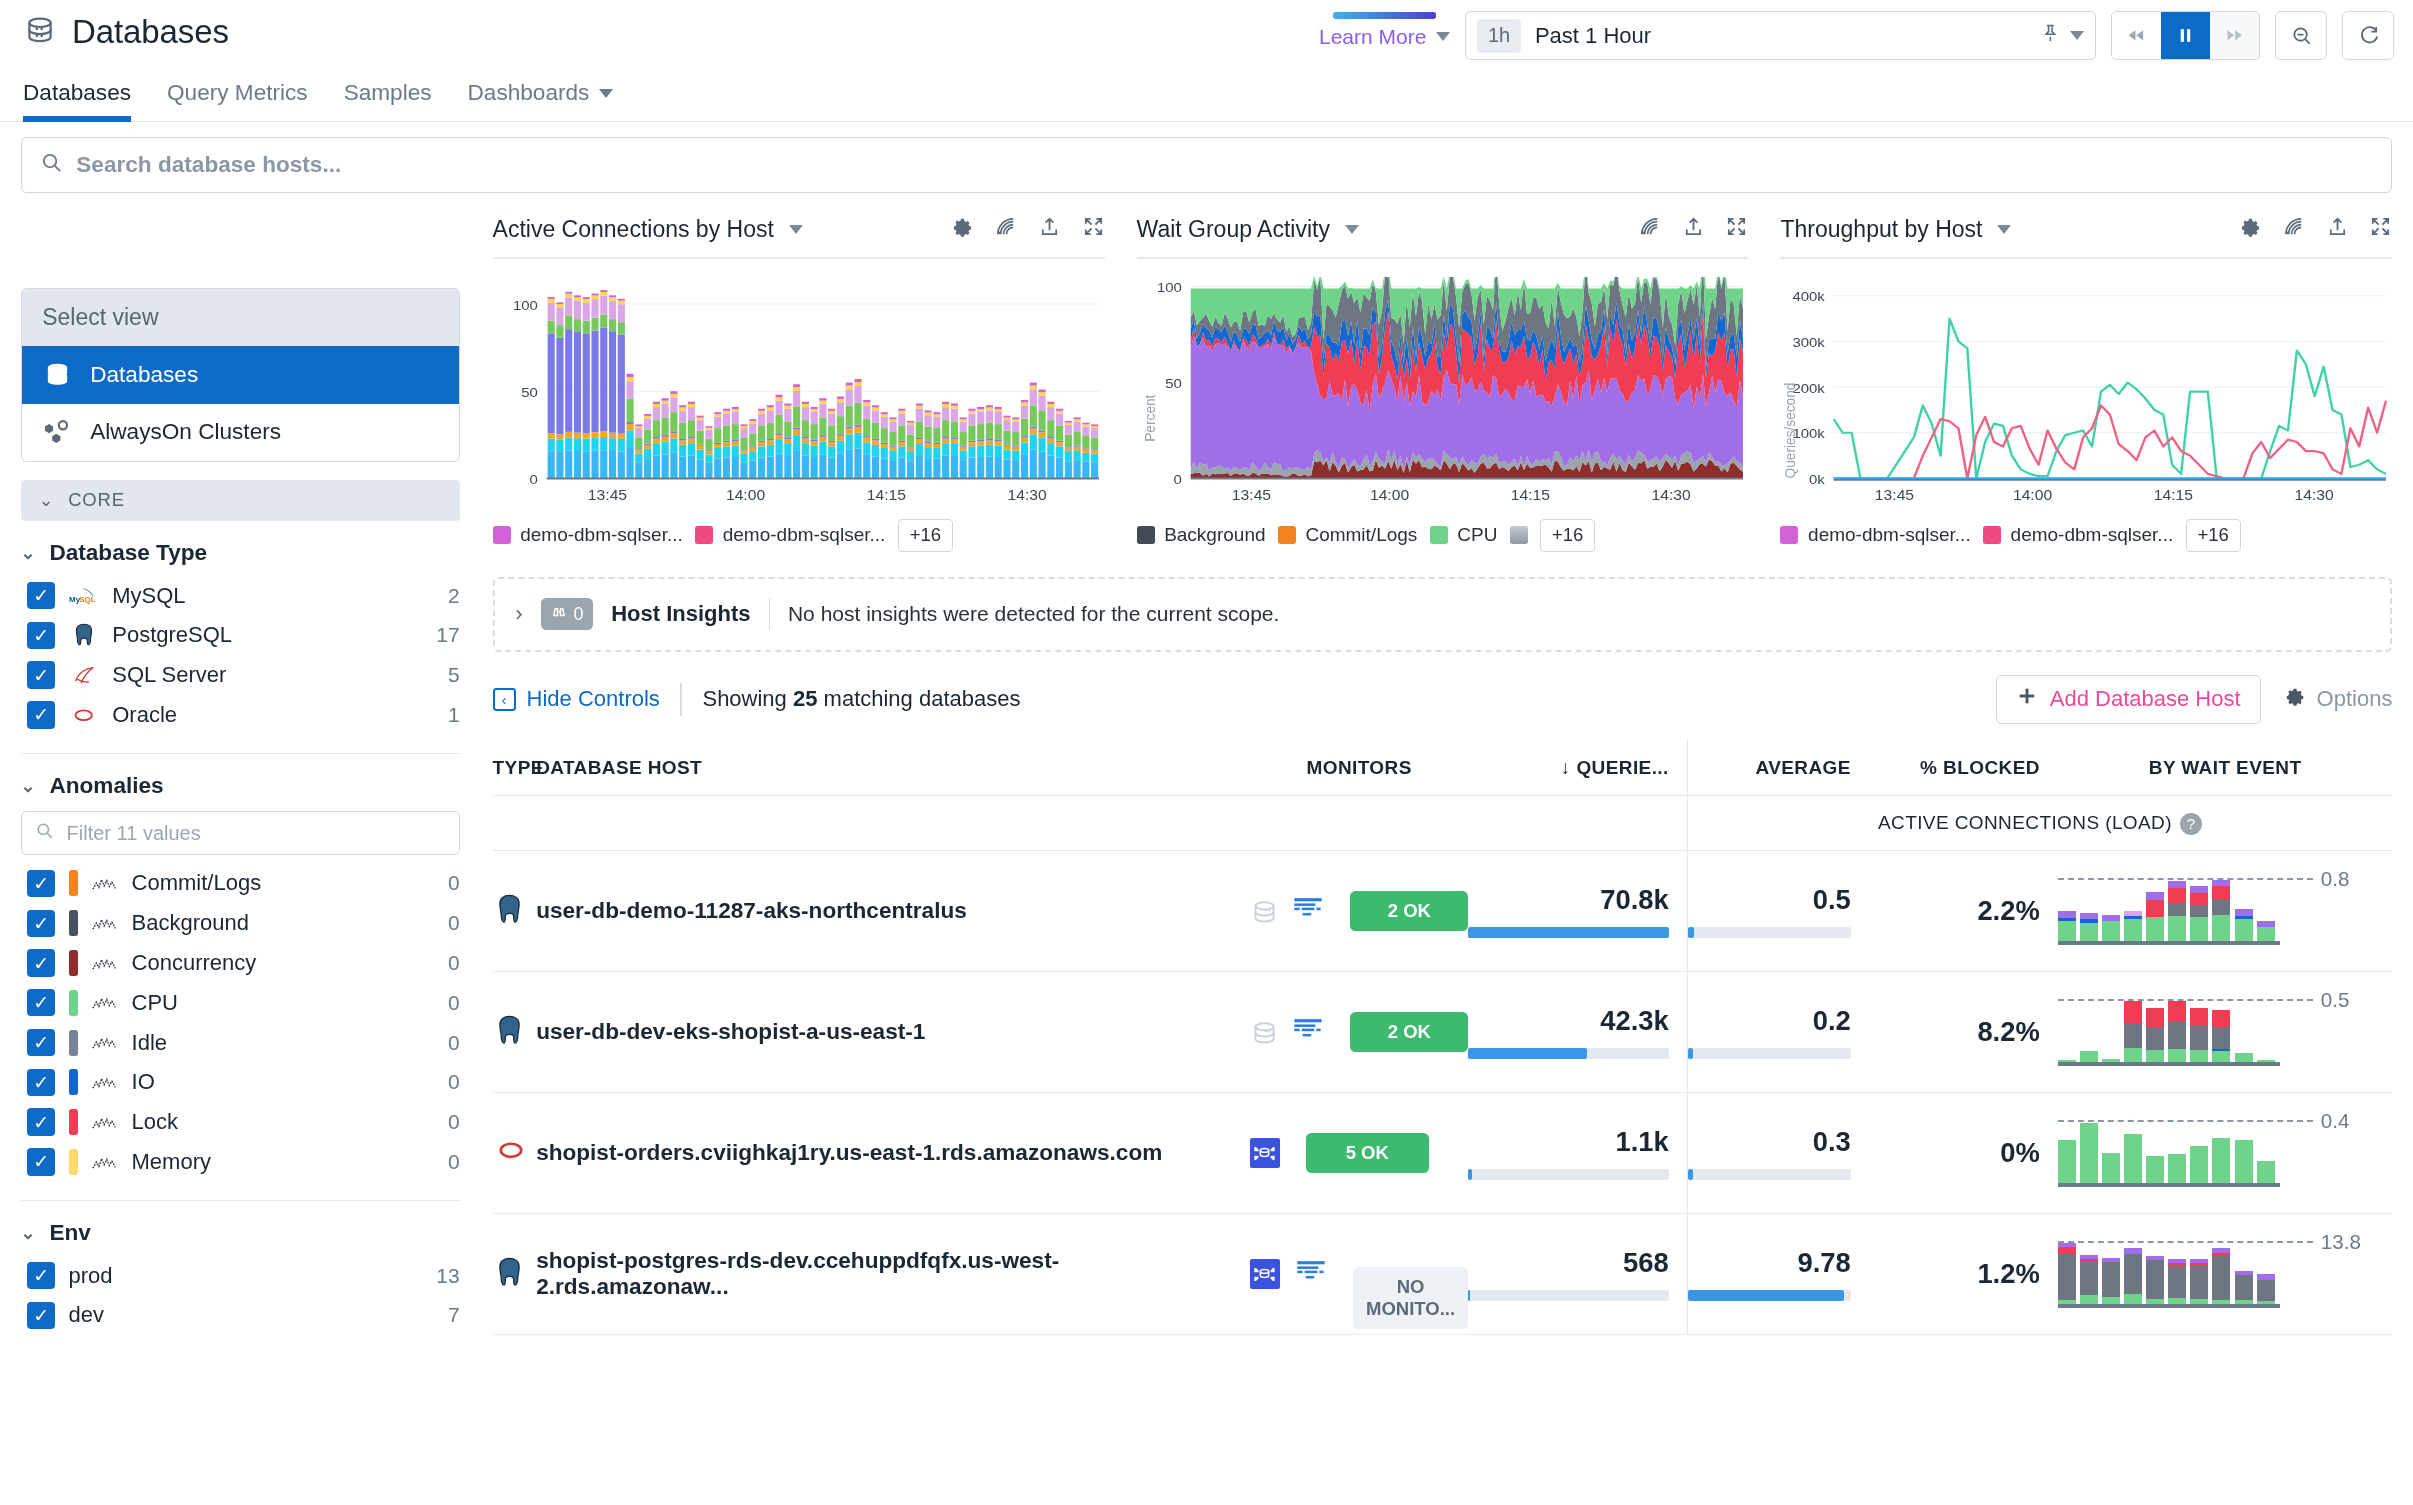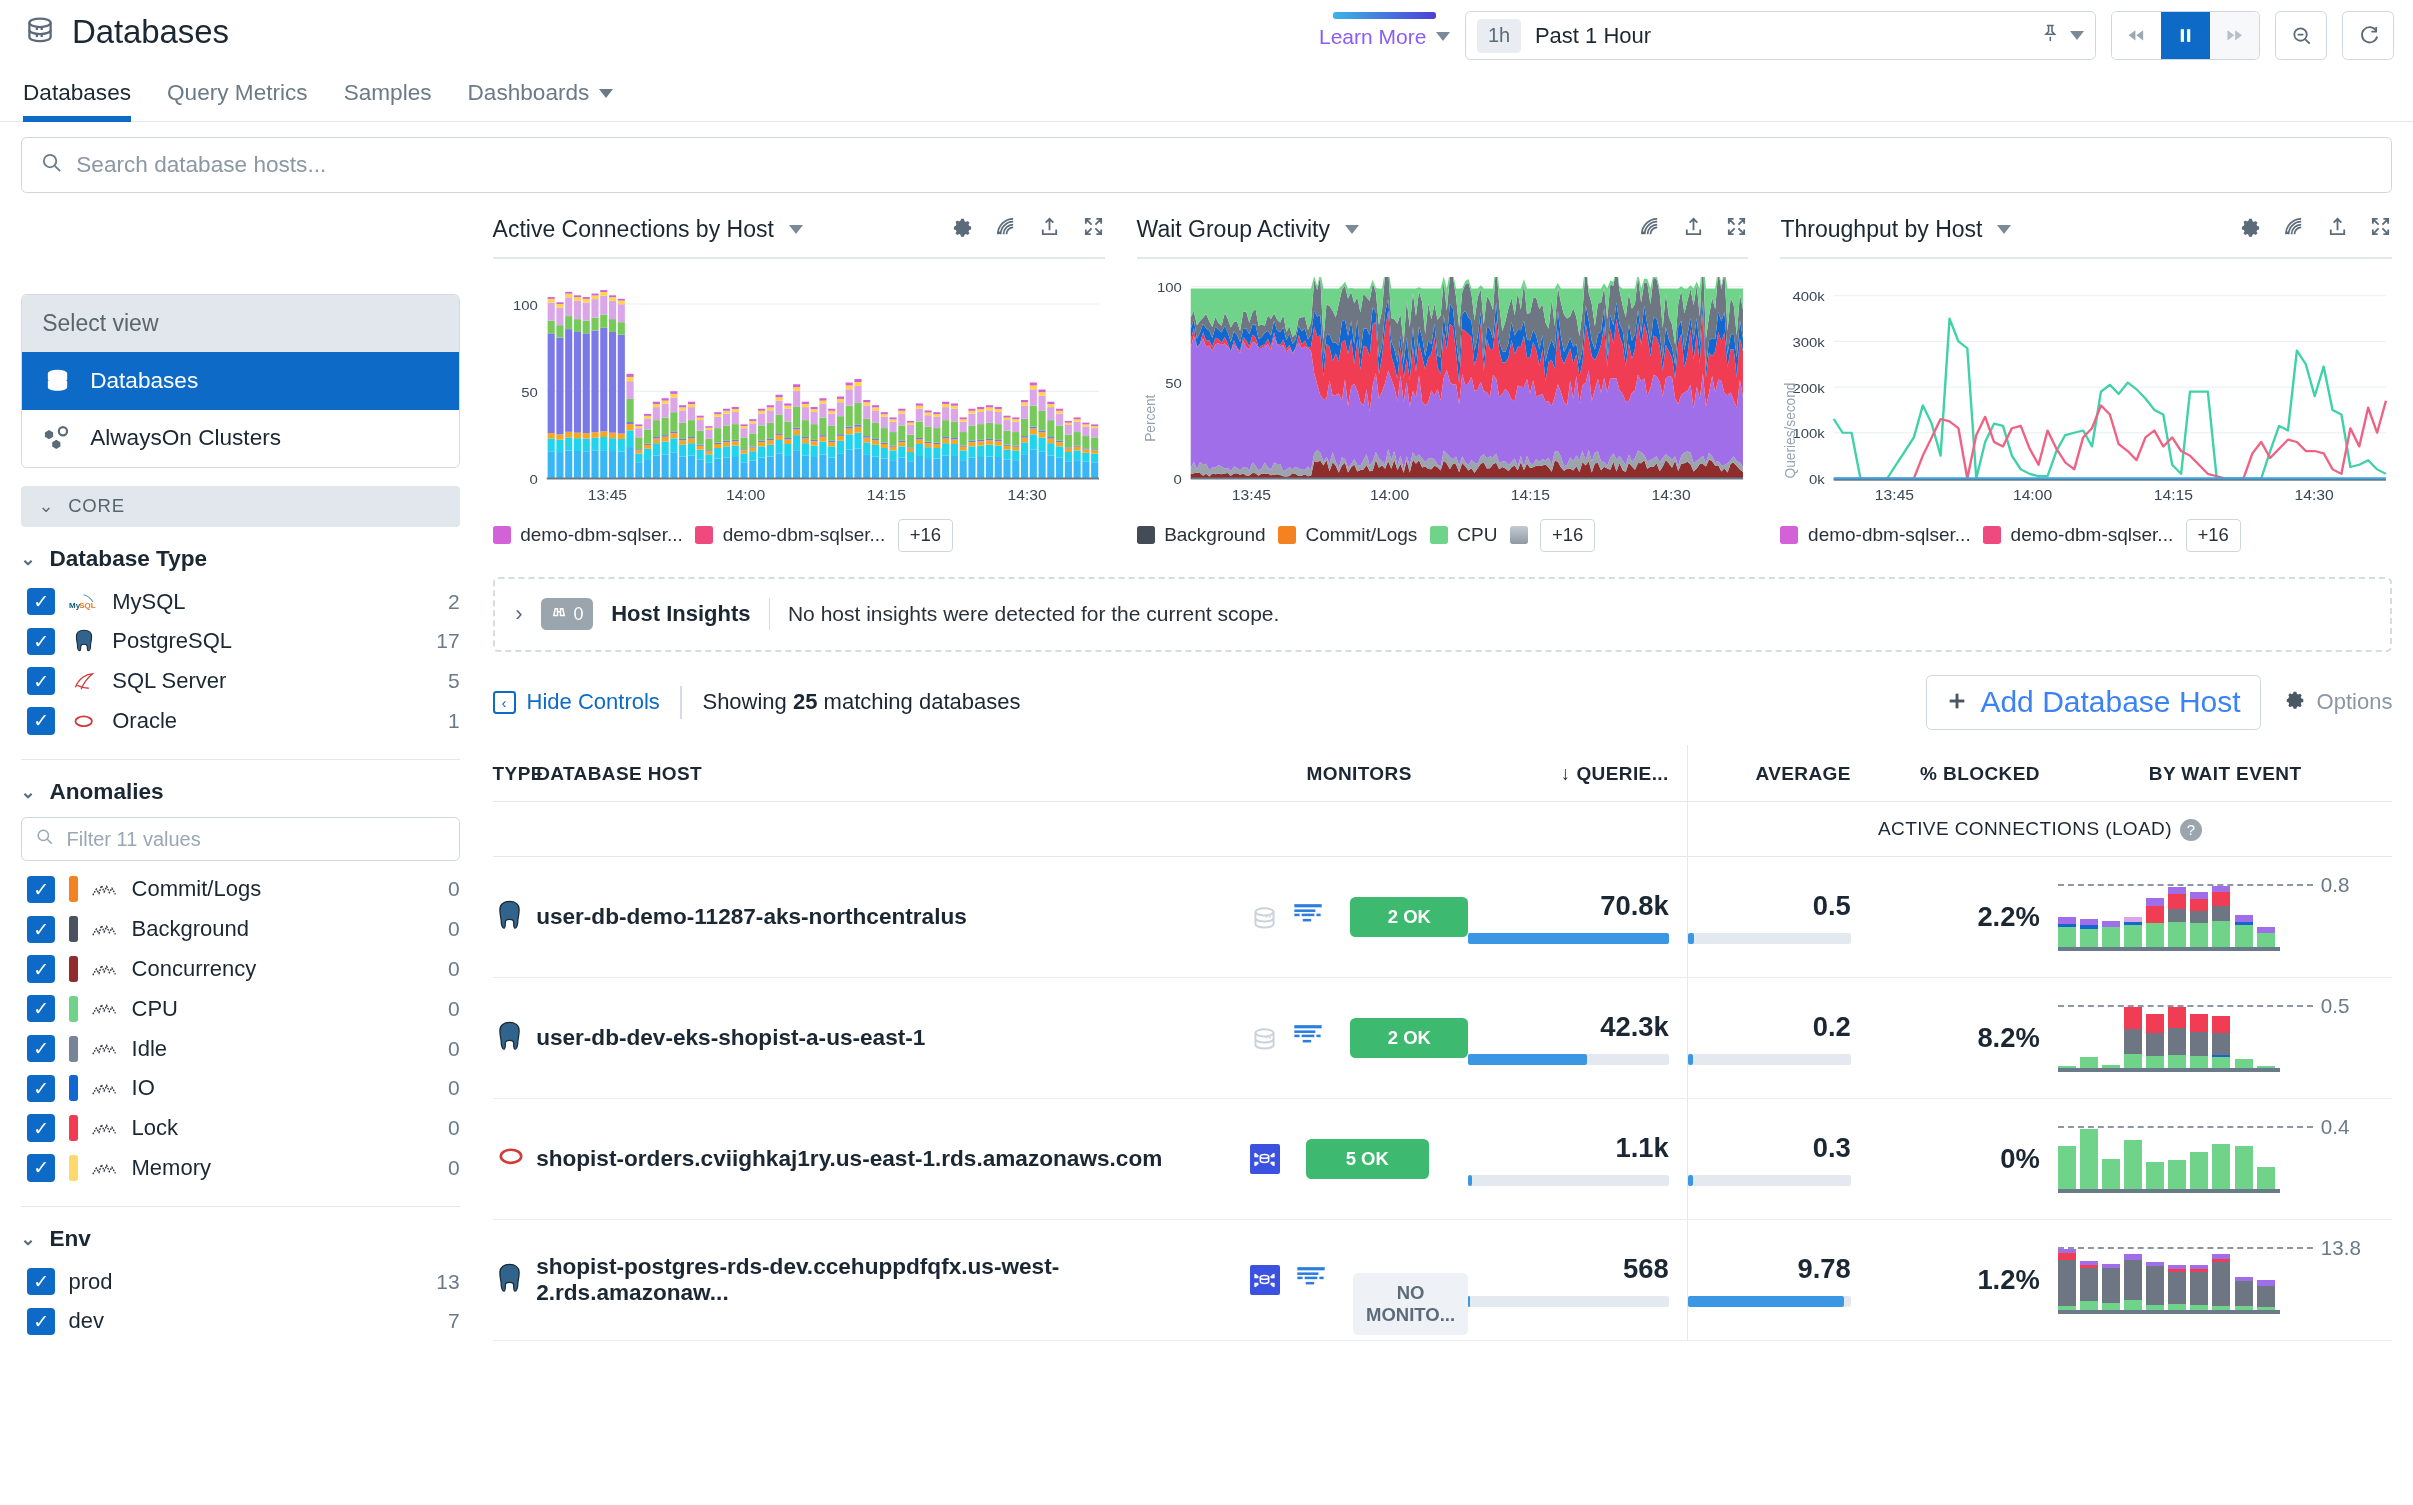--- a/index.html
+++ b/index.html
@@ -46,21 +46,21 @@
   .tab { font-size:22.6px; color:#6b7a89; padding:0 18px 15px 18px; position:relative; display:flex; align-items:center; gap:9.6px;}
   .tab:first-child { padding-left:0; }
   .tab.active { color:#1b2733; }
   .tab.active:after { content:""; position:absolute; left:0; right:18px; bottom:-1.4px; height:6.2px; background:#0d6ac7; }
   .tab .caret { border-top-color:#6b7a89; }
 
   
   .searchrow { padding:15px 20.6px 12.3px 20.6px; }
   .searchbox { height:56px; border:1.4px solid #d0d6e0; border-radius:5.5px; display:flex;
      align-items:center; padding:0 18px; gap:13.7px; }
-  .searchbox .ph { color:#8b97a4; font-size:22.6px; }
+  .searchbox .ph { color:#8b97a4; font-size:22.6px;font-weight:bold; }
 
   
   .body { display:flex; padding:0 20.6px; gap:0;align-items:flex-end; }
   .sidebar { width:439px; flex:0 0 439px; }
   .content { flex:1; padding-left:33px; }
 
   
   .selectview { border:1.4px solid #d5dae2; border-radius:5.5px; overflow:hidden; }
   .sv-head { background:#e2e6ed; padding:15px 20.6px; font-size:23px; color:#59656f; }
   .sv-item { display:flex; align-items:center; gap:18px; padding:13.7px 20.6px; font-size:22.6px; color:#1b2733; }
@@ -118,21 +118,21 @@
   
   .controls { display:flex; align-items:center; margin-top:23px; gap:20.6px; }
   .hide-ctrl { display:flex; align-items:center; gap:11px; color:#0d6ac7; font-size:22px; }
   .hc-ico { width:23px;height:23px;border:2.1px solid #0d6ac7; border-radius:3.4px;
      display:flex;align-items:center;justify-content:center;font-size:15px; }
   .ctrl-vsep { width:1.4px; height:33px; background:#d7dce3; }
   .showing { font-size:22px; color:#1b2733; }
   .showing b { font-weight:bold; }
   .ctrl-right { margin-left:auto; display:flex; align-items:center; gap:23px; }
   .btn-outline { border:1.4px solid #d0d6e0; border-radius:5.5px; padding:9.6px 19px;
-     display:flex; align-items:center; gap:12.3px; font-size:30px; color:#3b82f6; }
+     display:flex; align-items:center; gap:12.3px; font-size:22px; color:#ec4899; }
   .options-btn { display:flex; align-items:center; gap:11px; font-size:22px; color:#8b97a4; }
 
   
   table.dbtable { width:100%; border-collapse:collapse; margin-top:15px; table-layout:fixed; }
   .grouphdr td { border-top:1.4px solid #e4e8ee; border-bottom:1.4px solid #e4e8ee; height:55px; }
   .grouphdr .gh-ac { border-left:1.4px solid #e4e8ee; text-align:center;
      font-size:19px; color:#1b2733; letter-spacing:0.4px; }
   .gh-help { display:inline-flex; align-items:center; justify-content:center; width:22px;height:22px;
      border-radius:50%; background:#9aa5ae; color:#fff; font-size:15px; margin-left:8.2px; vertical-align:middle;}
   thead.colhdr th { font-size:19px; color:#1b2733; font-weight:bold; letter-spacing:0.4px;

